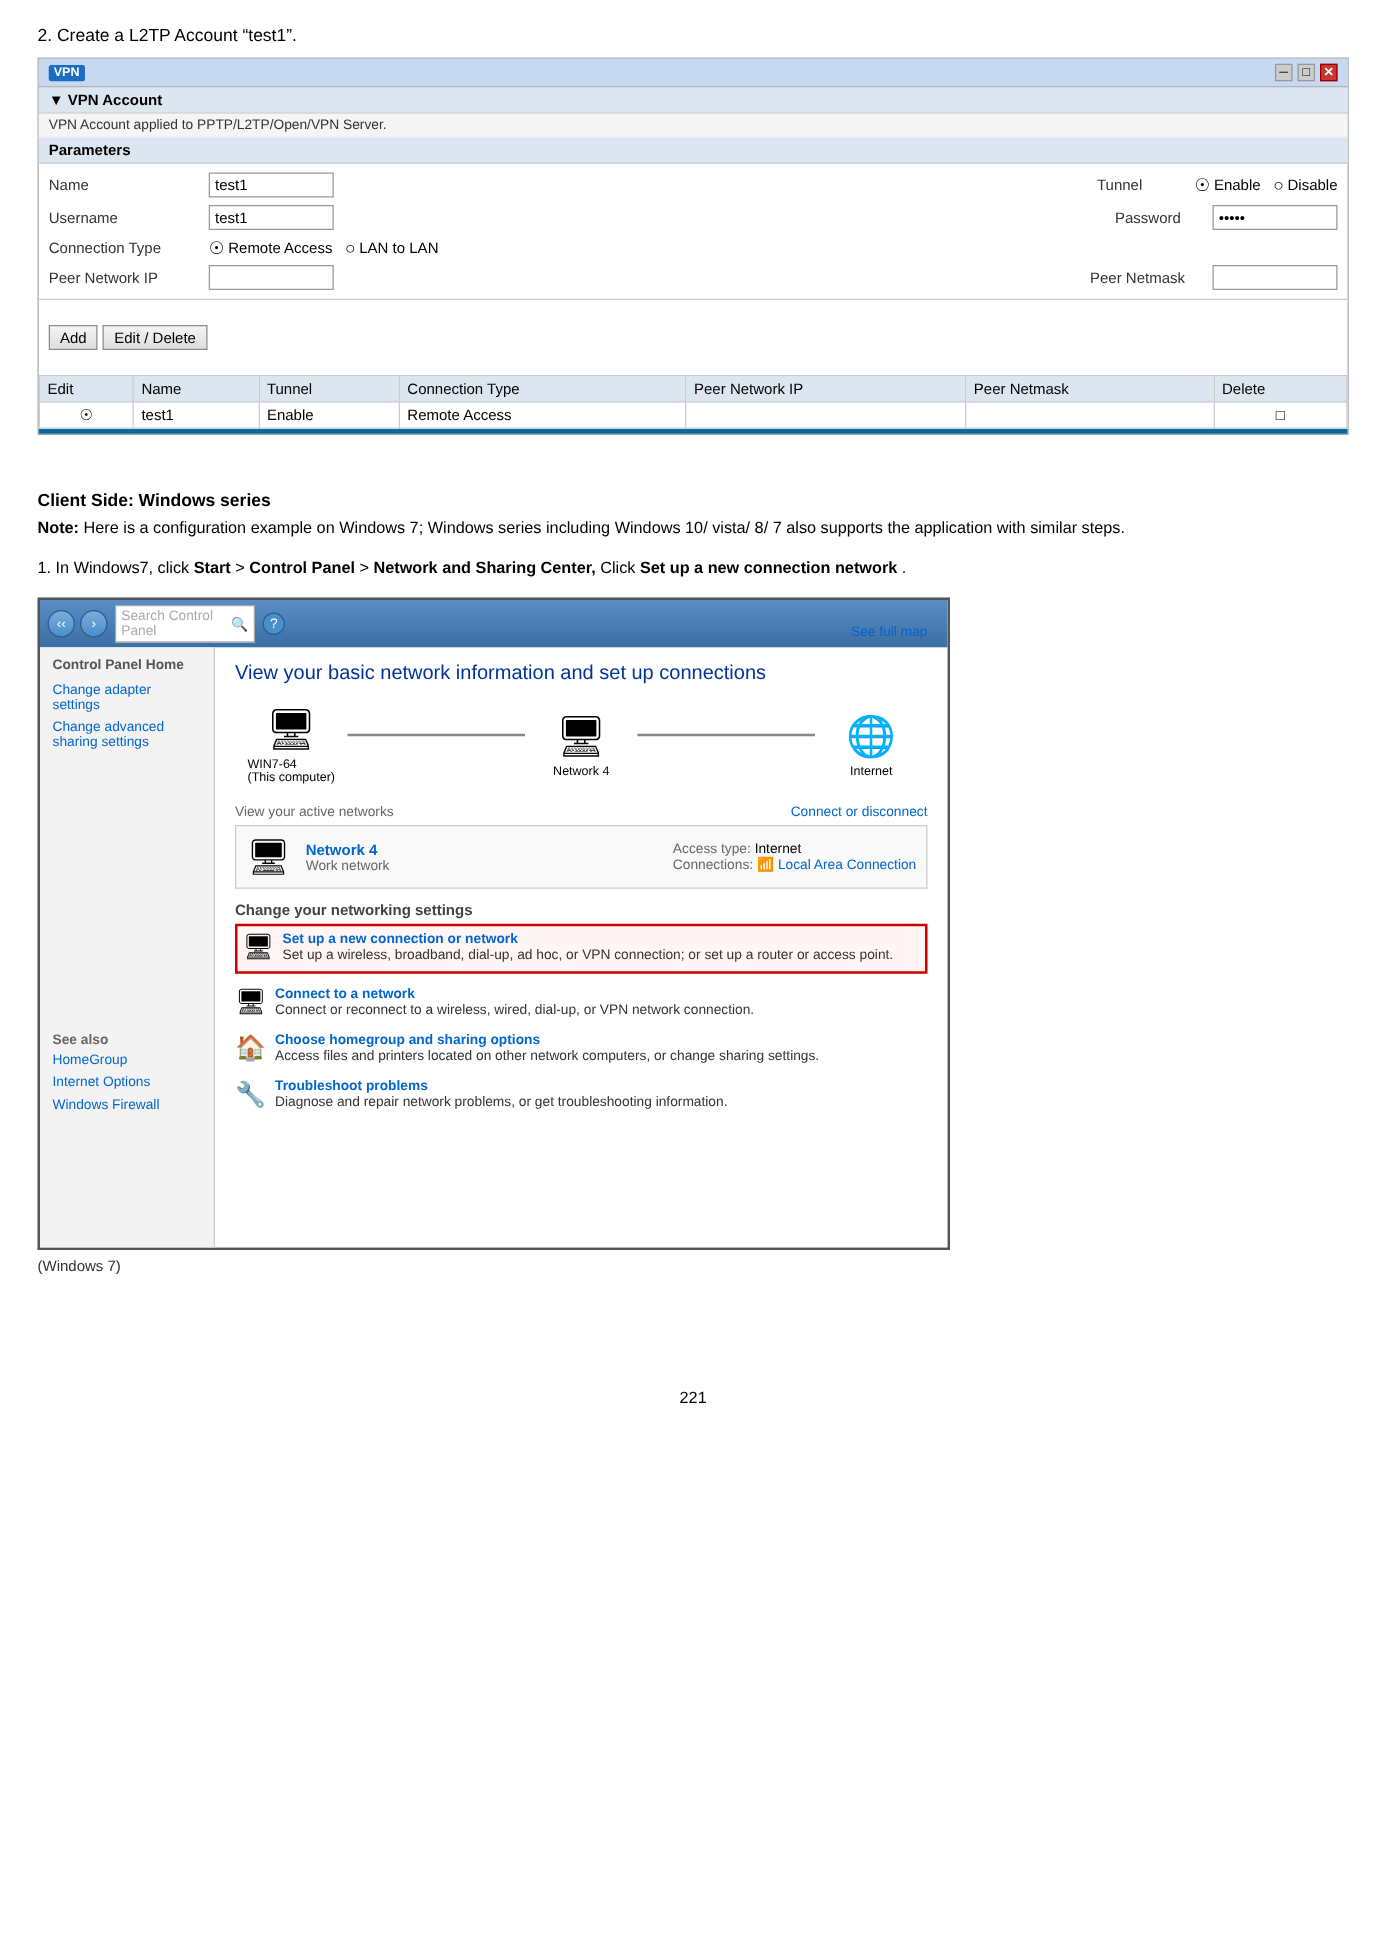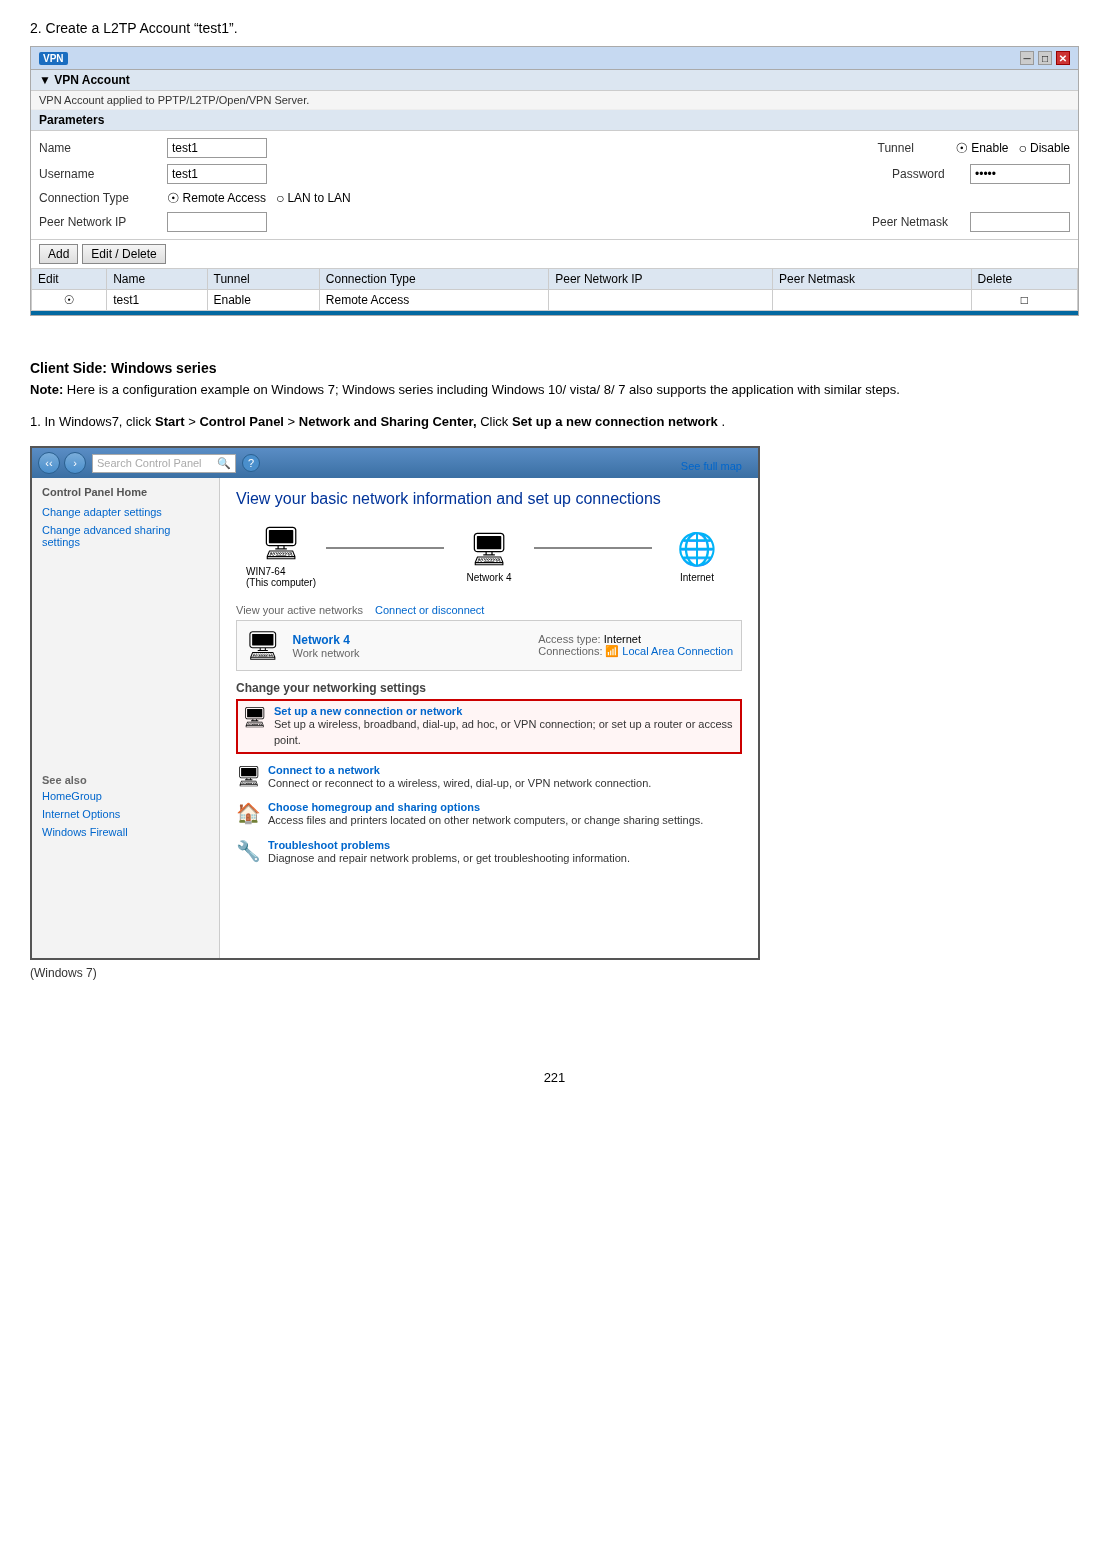--- a/index.html
+++ b/index.html
@@ -95,21 +95,21 @@
       font-size: 12px;
     }
     .radio-item {
       display: flex;
       align-items: center;
       gap: 3px;
     }
     .vpn-buttons {
       display: flex;
       gap: 4px;
-      padding: 4px 8px;
+      padding: 20px 8px;
       border-top: 1px solid #ccc;
     }
     .vpn-btn {
       padding: 2px 8px;
       font-size: 12px;
       border: 1px solid #888;
       background: linear-gradient(to bottom, #f5f5f5, #ddd);
       cursor: pointer;
     }
 
@@ -223,21 +223,21 @@
       display: flex;
       align-items: center;
       gap: 4px;
     }
     .win-body {
       display: flex;
       background: #fff;
       min-height: 480px;
     }
     .win-sidebar {
-      width: 188px;
+      width: 140px;
       background: #f3f3f3;
       border-right: 1px solid #ccc;
       padding: 8px 10px;
     }
     .win-sidebar-title {
       font-size: 11px;
       font-weight: bold;
       color: #555;
       margin-bottom: 8px;
     }
@@ -521,21 +521,21 @@
   <span>.</span>
 </p>
 
 <div class="win-screenshot">
 
   <div class="win-titlebar">
     <div class="win-titlebar-left">
       <div class="win-nav-btn">‹‹</div>
       <div class="win-nav-btn">›</div>
     </div>
-    <div class="win-search" style="background:#fff;border:1px solid #aaa;display:flex;align-items:center;width:144px;padding:2px 4px;">
+    <div class="win-search" style="background:#fff;border:1px solid #aaa;display:flex;align-items:center;width:112px;padding:2px 4px;">
       <span style="font-size:11px;color:#aaa;">Search Control Panel</span>
       <span style="margin-left:auto;">🔍</span>
     </div>
     <div class="win-help-btn">?</div>
   </div>
 
   <div class="win-body">
 
     <div class="win-sidebar">
       <div class="win-sidebar-title">Control Panel Home</div>
@@ -566,21 +566,21 @@
           <span style="font-size:32px;">🖥</span>
           <span style="font-size:10px;text-align:center;">Network 4</span>
         </div>
         <div style="flex:1;height:2px;background:#888;margin-top:-16px;"></div>
         <div class="net-item">
           <span style="font-size:32px;">🌐</span>
           <span style="font-size:10px;text-align:center;">Internet</span>
         </div>
       </div>
 
-      <div style="display:flex;align-items:center;margin-bottom:4px;gap:12px;">
+      <div style="display:flex;justify-content:space-between;align-items:center;margin-bottom:4px;">
         <span style="font-size:11px;color:#666;">View your active networks</span>
         <a class="connect-disconnect">Connect or disconnect</a>
       </div>
 
       <div class="win-network-row">
         <span style="font-size:28px;">🖥</span>
         <div class="network-info">
           <div class="network-name">Network 4</div>
           <div class="network-type">Work network</div>
         </div>

